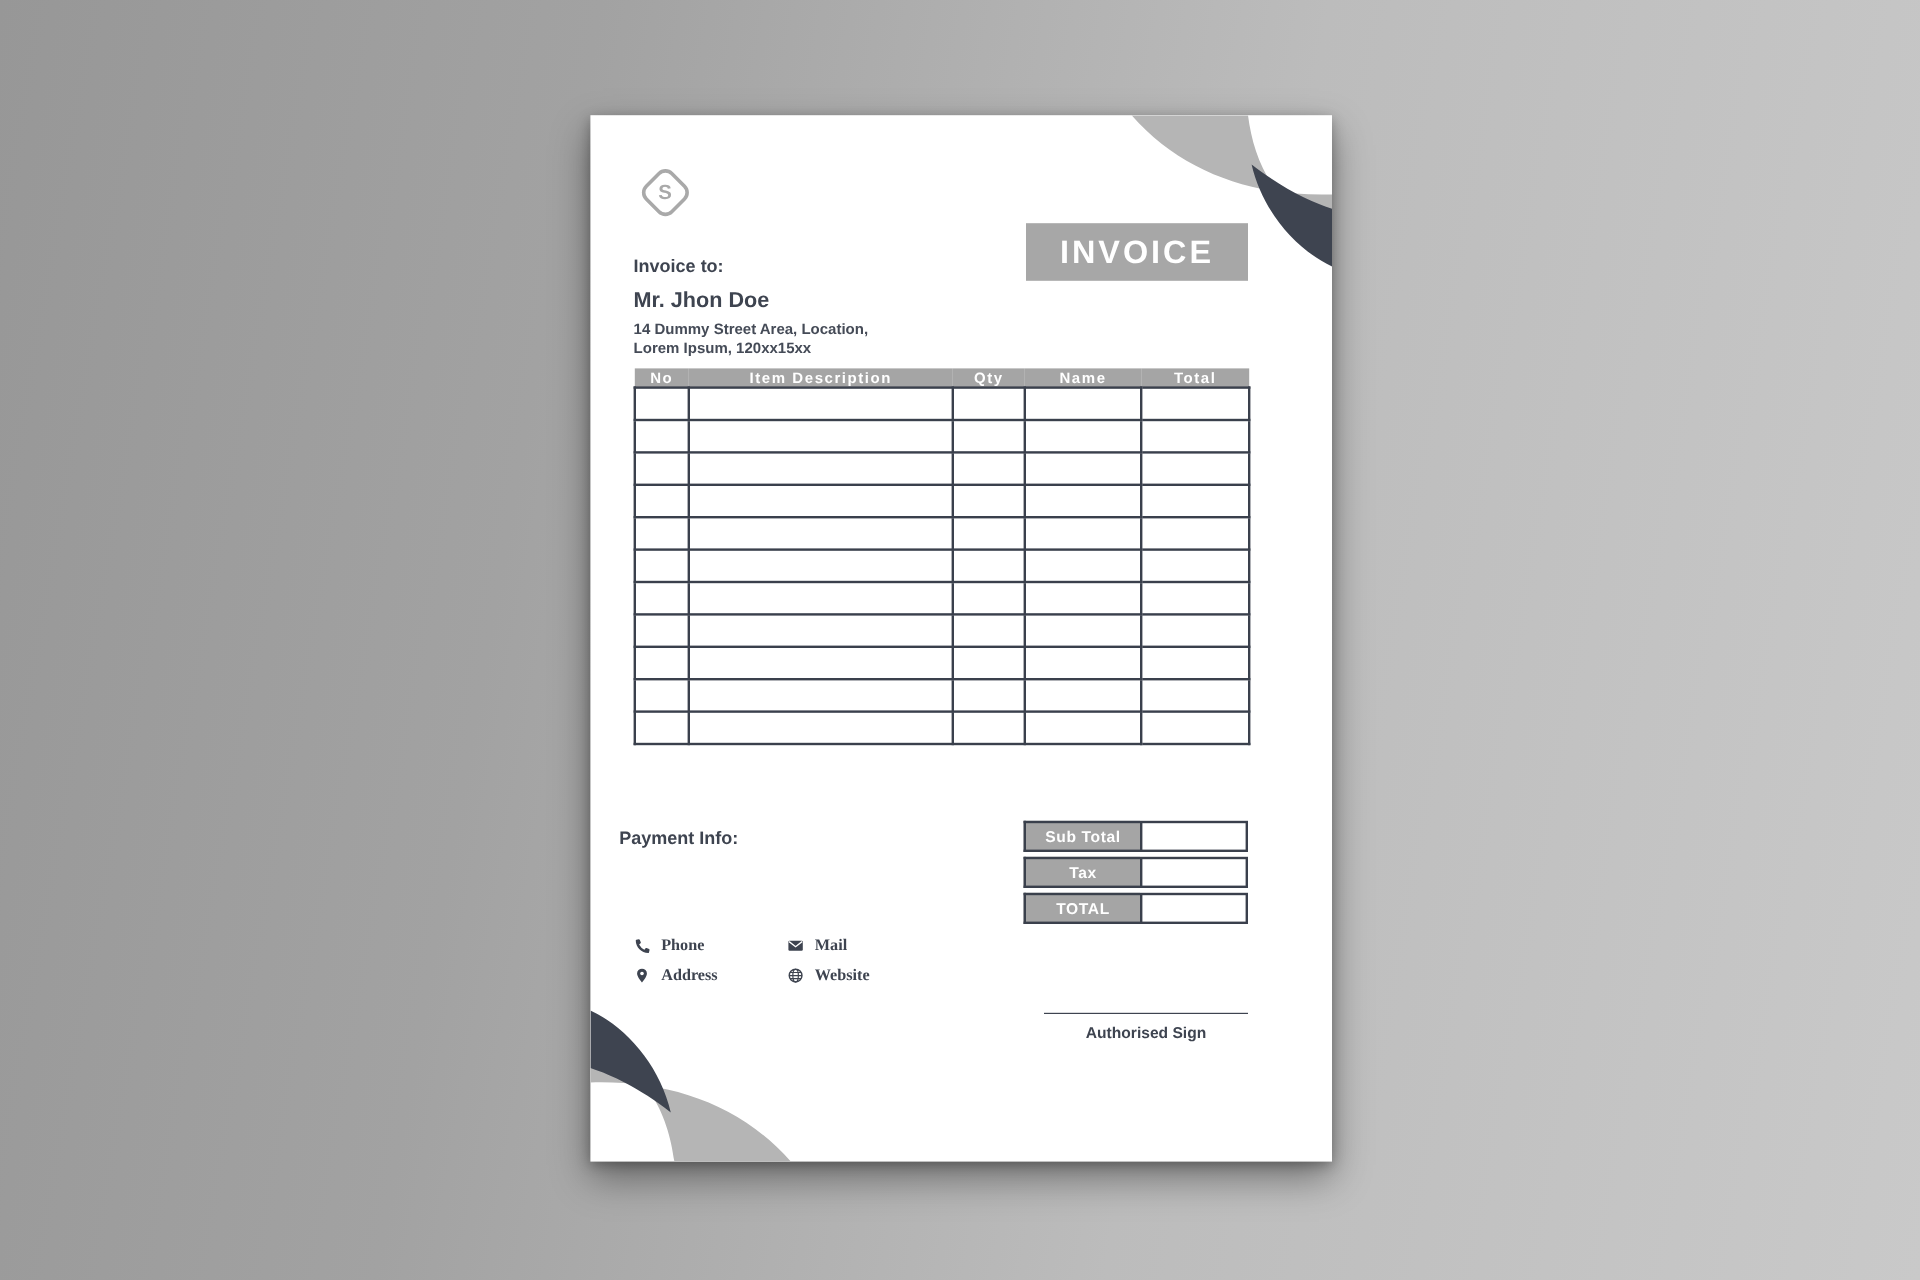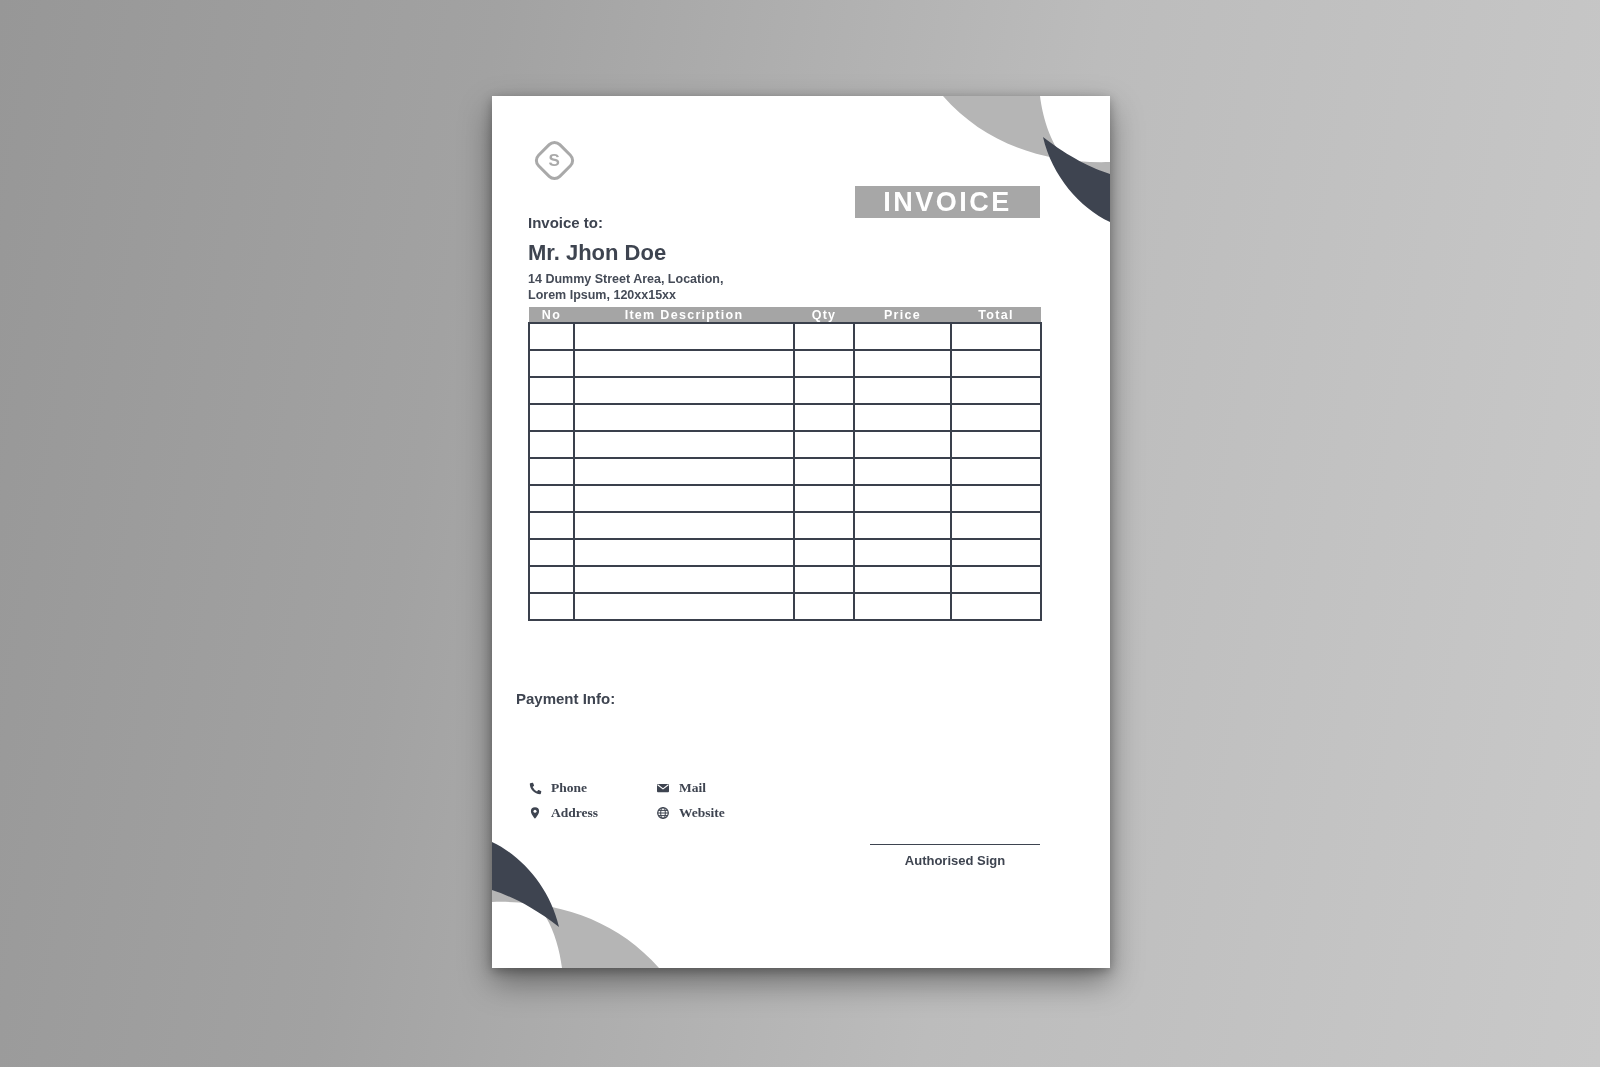--- a/index.html
+++ b/index.html
@@ -28,26 +28,26 @@
     transform:rotate(45deg); display:flex; align-items:center; justify-content:center;
     margin:6px 20px 0 8px;
   }
   .logo-s { transform:rotate(-45deg); font-size:17px; font-weight:bold; color:#a9a9a9; }
   .brand-name { font-size:27px; font-weight:bold; color:#a9a9a9; letter-spacing:.5px; }
   .brand-tagline { font-size:8px; font-weight:bold; color:#a9a9a9; letter-spacing:2.4px; margin-top:3px; }
 
   
   .bill-to { position:absolute; left:36px; top:118px; color:#3e4450; }
   .bill-to-label { font-size:15px; font-weight:bold; }
-  .bill-to-name { font-size:22px; font-weight:bold; margin-top:9px; }
+  .bill-to-name { font-size:18px; font-weight:bold; margin-top:9px; }
   .bill-to-addr { font-size:12.5px; font-weight:bold; line-height:16px; margin-top:5px; color:#454b57; }
 
   
   .banner {
-    position:absolute; left:363px; top:90px; width:185px; height:32px;
+    position:absolute; left:363px; top:90px; width:185px; height:48px;
     background:#a7a7a7; color:#fff; font-size:27px; font-weight:bold; letter-spacing:2.5px;
     display:flex; align-items:center; justify-content:center;
   }
   .meta { position:absolute; left:363px; top:150px; width:185px; color:#3e4450; }
   .meta-row { display:flex; justify-content:space-between; align-items:baseline; height:21px; }
   .meta-label { font-size:15px; font-weight:bold; }
   .meta-value { font-size:13px; font-weight:bold; }
 
   
   .items { position:absolute; left:36px; top:211px; width:512px; border-collapse:collapse; table-layout:fixed; }
@@ -124,21 +124,21 @@
           <col style="width:220px">
           <col style="width:60px">
           <col style="width:97px">
           <col style="width:90px">
       </colgroup>
       <thead>
         <tr>
           <th>No</th>
           <th>Item Description</th>
           <th>Qty</th>
-          <th>Price</th>
+          <th>Name</th>
           <th>Total</th>
         </tr>
       </thead>
       <tbody>
           <tr>
             <td></td>
             <td></td>
             <td></td>
             <td></td>
             <td></td>
@@ -209,20 +209,34 @@
           <tr>
             <td></td>
             <td></td>
             <td></td>
             <td></td>
             <td></td>
           </tr>
         </tbody>
     </table>
 
+    <div class="summary">
+      <div class="summary-row">
+        <div class="summary-label">Sub Total</div>
+        <div class="summary-value"></div>
+      </div>
+      <div class="summary-row">
+        <div class="summary-label">Tax</div>
+        <div class="summary-value"></div>
+      </div>
+      <div class="summary-row">
+        <div class="summary-label">TOTAL</div>
+        <div class="summary-value"></div>
+      </div>
+    </div>
 
     <div class="payment">
       <div class="payment-heading">Payment Info:</div>
     </div>
 
     <div class="contacts">
       <div class="contact">
         <svg width="14" height="14" viewBox="0 0 14 14">
           <path fill="#3e4450" d="M12.9 9.9l-2.1-.9c-.3-.1-.6 0-.8.2l-1 1.2A10 10 0 0 1 4.6 6l1.2-1c.2-.2.3-.5.2-.8L5.1 2.1c-.1-.3-.5-.5-.8-.4l-2 .5c-.3.1-.5.3-.5.6C1.8 8.4 6.6 13.2 12.2 13.2c.3 0 .5-.2.6-.5l.5-2c.1-.3-.1-.7-.4-.8z"></path>
         </svg>

